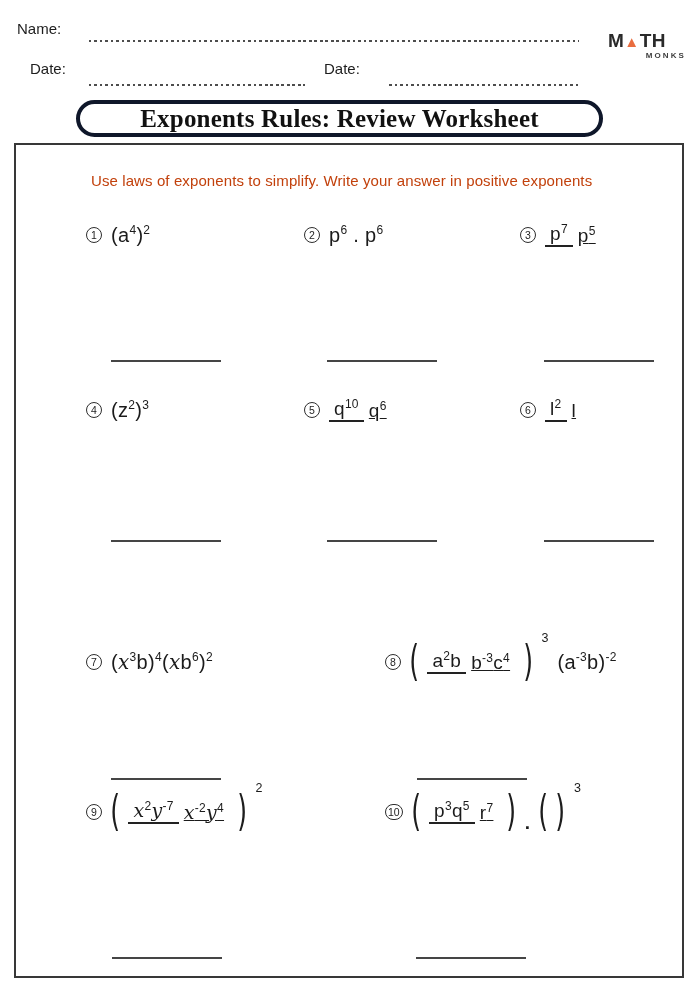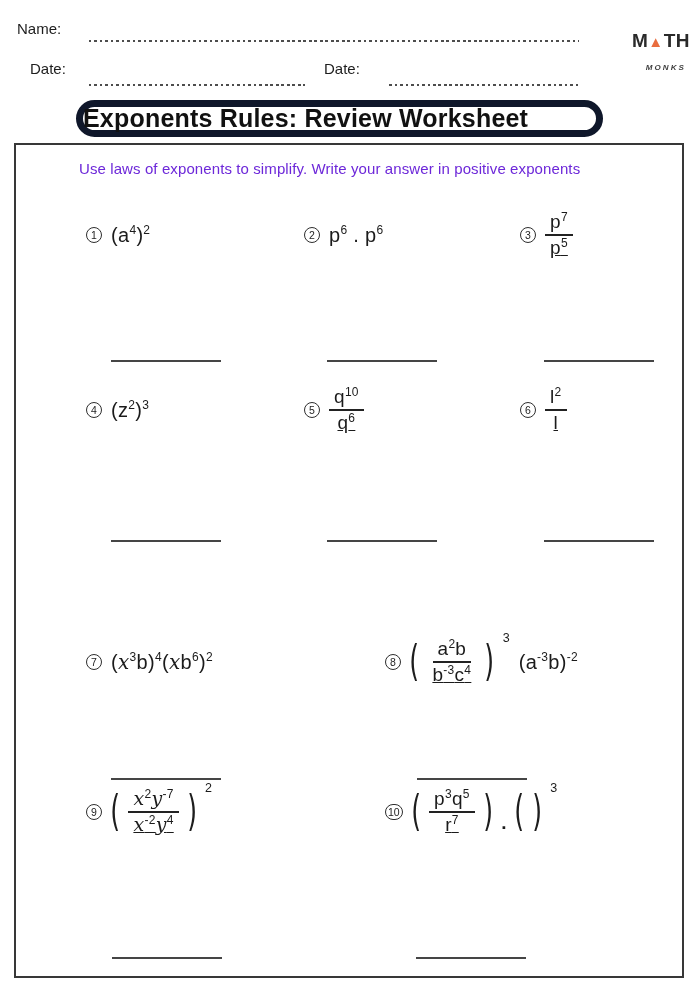--- a/index.html
+++ b/index.html
@@ -5,41 +5,41 @@
   html,body{margin:0;padding:0;background:#ffffff;}
   body{
     width:700px;height:991px;position:relative;overflow:hidden;
     font-family:"Liberation Sans","DejaVu Sans",sans-serif;color:#1b1b1b;
   }
   
   .label{position:absolute;font-size:15px;color:#1d1d1d;}
   .dash{position:absolute;height:2px;
     background:repeating-linear-gradient(90deg,#4d4d4d 0 2.5px,transparent 2.5px 5.5px);}
   .logo{position:absolute;left:608px;top:31px;width:82px;}
-  .logo-top{font-size:19px;font-weight:bold;color:#2a2a2a;letter-spacing:.5px;line-height:1;text-align:right;}
+  .logo-top{font-size:19px;font-weight:bold;color:#2a2a2a;letter-spacing:.5px;line-height:1;text-align:left;}
   .tri{font-size:15px;}
-  .logo-bottom{font-size:8px;font-weight:bold;letter-spacing:2.1px;color:#3e3e3e;text-align:right;padding-right:4px;margin-top:13px;font-style:italic;}
+  .logo-bottom{font-size:8px;font-weight:bold;letter-spacing:2.1px;color:#3e3e3e;text-align:right;padding-right:4px;margin-top:1px;}
   
   .title-pill{position:absolute;left:76px;top:100px;width:527px;height:37px;
-    border:7px solid #0f172a;border-radius:19px;box-sizing:border-box;
-    display:flex;align-items:center;}
+    border:4px solid #0f172a;border-radius:19px;box-sizing:border-box;
+    display:flex;align-items:center;justify-content:center;font-family:Liberation Serif, serif;}
   .title-pill span{font-size:25px;font-weight:bold;letter-spacing:.2px;color:#111;}
   
   .sheet{position:absolute;left:14px;top:143px;width:670px;height:835px;
     border:2px solid #383838;box-sizing:border-box;background:#fff;}
-  .instr{position:absolute;margin:0;font-size:15px;color:#6d28d9;letter-spacing:.1px;}
+  .instr{position:absolute;margin:12px;font-size:15px;color:#c2410c;letter-spacing:.1px;}
   
   .prob{position:absolute;display:flex;align-items:center;gap:9px;height:64px;}
   .qnum{display:inline-flex;align-items:center;justify-content:center;flex:none;
     min-width:16px;height:16px;padding:0 2px;box-sizing:border-box;
     border:1.3px solid #2e2e2e;border-radius:50%;font-size:10.5px;color:#1d1d1d;}
   .math{font-size:20px;letter-spacing:.3px;white-space:nowrap;}
   sup{font-size:12px;line-height:0;}
   .iv{font-family:"DejaVu Serif",serif;font-style:italic;}
-  .frac{display:inline-flex;flex-direction:column;align-items:center;
+  .frac{display:inline-flex;align-items:center;
     font-size:19px;line-height:1.15;letter-spacing:.3px;}
   .frac .num{border-bottom:2px solid #222;padding:0 5px 1px;}
   .frac .den{padding:1px 5px 0;text-decoration:underline;}
   .tp{font-size:42px;line-height:1;display:inline-block;transform:scaleX(.6);
     margin:0 -4px;color:#1d1d1d;font-family:"DejaVu Sans",sans-serif;font-weight:400;}
   .pexp{font-size:12.5px;align-self:flex-start;margin-top:8px;}
   .dot-sep{align-self:flex-end;margin:0 0 10px;font-size:19px;font-weight:bold;}
   
   .ans{position:absolute;width:110px;height:0;border-top:2.4px solid #454545;}
 </style>

